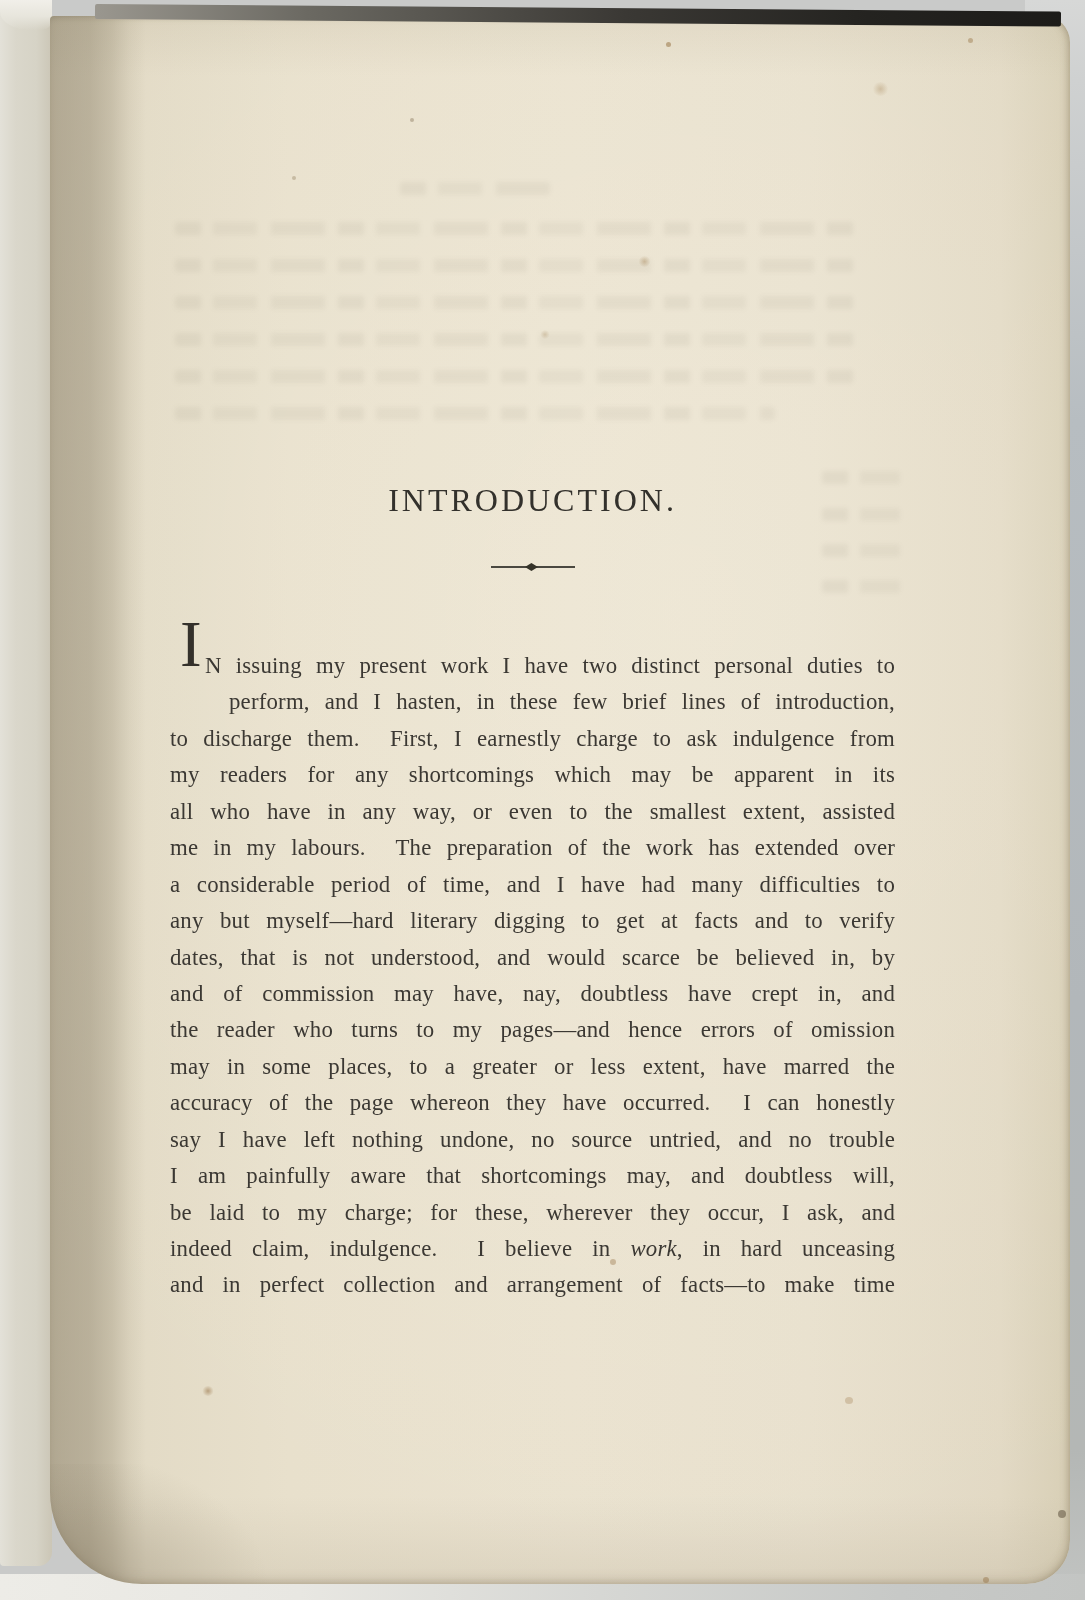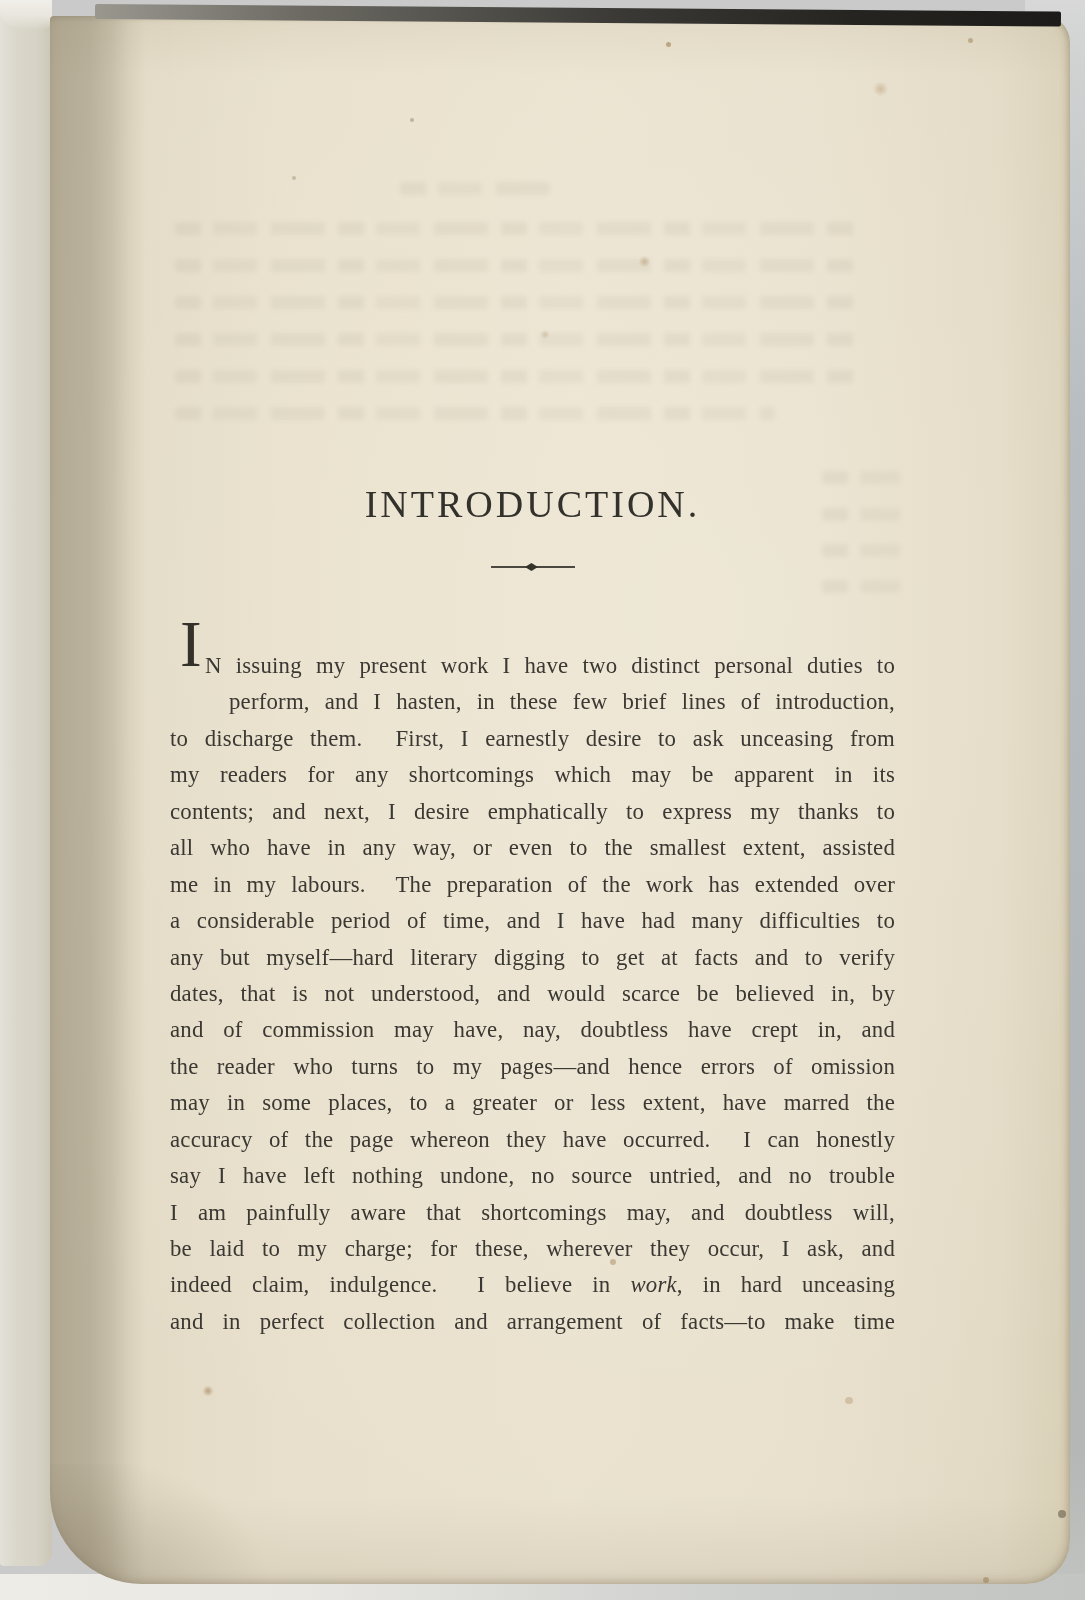--- a/index.html
+++ b/index.html
@@ -69,21 +69,21 @@
   }
   .page-curl{
     position:absolute;left:0;bottom:0;width:260px;height:120px;
     background:radial-gradient(120% 160% at 0% 100%, rgba(120,108,85,0.35) 0, rgba(120,108,85,0.12) 45%, rgba(120,108,85,0) 70%);
   }
 
   
   .title{
     position:absolute;left:120px;top:466px;width:725px;
     text-align:center;
-    font-size:38px;letter-spacing:3px;
+    font-size:32px;letter-spacing:3px;
     color:#33312c;
     font-weight:400;
   }
 
   
   .ornament{
     position:absolute;left:120px;top:544px;width:725px;height:14px;
     display:flex;align-items:center;justify-content:center;
   }
   .ornament .rule{width:84px;height:2px;background:#4a4840;position:relative;}
@@ -170,23 +170,22 @@
 
     <div class="ornament">
       <span class="rule"></span>
       <span class="diamond"></span>
     </div>
 
     <div class="dropcap">I</div>
     <div id="lines">
         <div class="line l1"><span>N issuing my present work I have two distinct personal duties to</span></div>
         <div class="line l2"><span>perform, and I hasten, in these few brief lines of introduction,</span></div>
-        <div class="line"><span>to discharge them.  First, I earnestly desire to ask unceasing from</span></div>
+        <div class="line"><span>to discharge them.  First, I earnestly charge to ask indulgence from</span></div>
         <div class="line"><span>my readers for any shortcomings which may be apparent in its</span></div>
-        <div class="line"><span>contents; and next, I desire emphatically to express my thanks to</span></div>
         <div class="line"><span>all who have in any way, or even to the smallest extent, assisted</span></div>
         <div class="line"><span>me in my labours.  The preparation of the work has extended over</span></div>
         <div class="line"><span>a considerable period of time, and I have had many difficulties to</span></div>
         <div class="line"><span>any but myself—hard literary digging to get at facts and to verify</span></div>
         <div class="line"><span>dates, that is not understood, and would scarce be believed in, by</span></div>
         <div class="line"><span>and of commission may have, nay, doubtless have crept in, and</span></div>
         <div class="line"><span>the reader who turns to my pages—and hence errors of omission</span></div>
         <div class="line"><span>may in some places, to a greater or less extent, have marred the</span></div>
         <div class="line"><span>accuracy of the page whereon they have occurred.  I can honestly</span></div>
         <div class="line"><span>say I have left nothing undone, no source untried, and no trouble</span></div>

